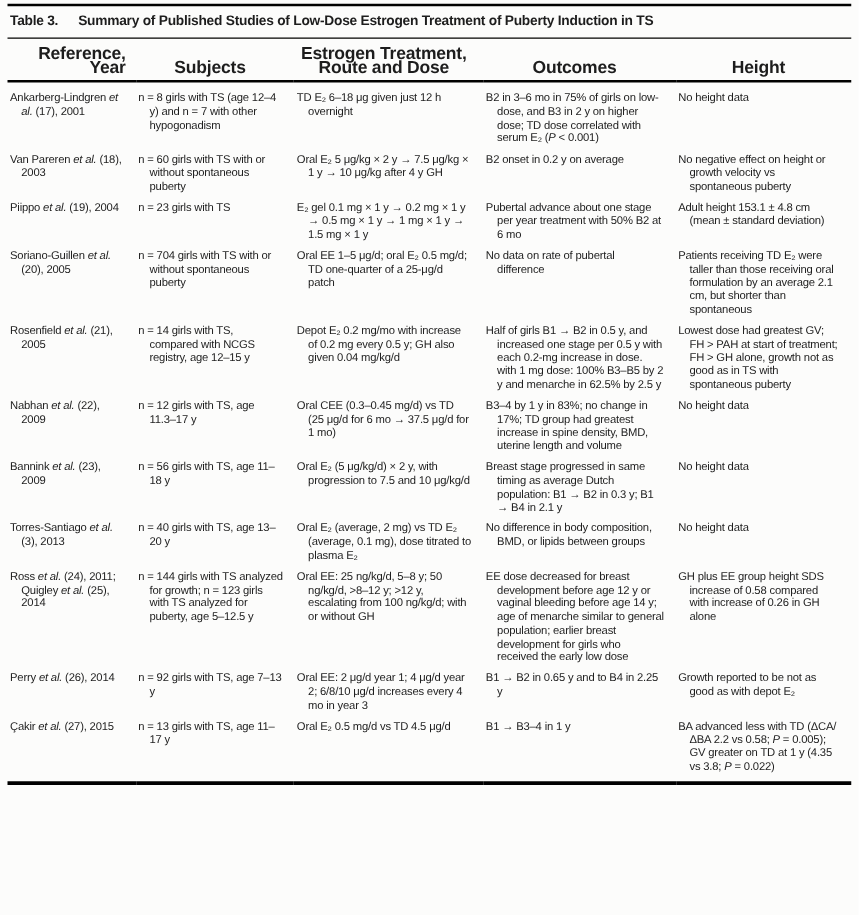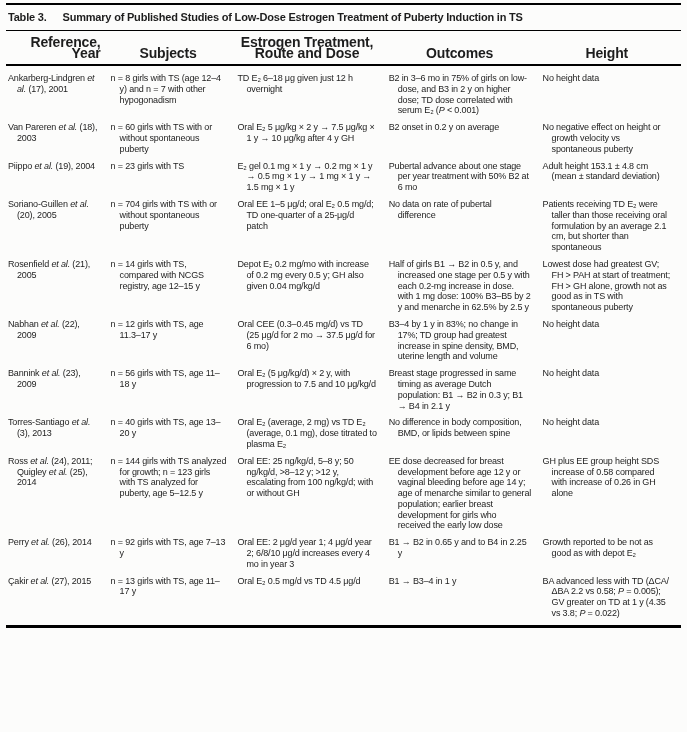--- a/index.html
+++ b/index.html
@@ -121,36 +121,36 @@
         <tr>
           <td>Rosenfield <i>et al.</i> (21), 2005</td>
           <td>n = 14 girls with TS, compared with NCGS registry, age 12–15 y</td>
           <td>Depot E₂ 0.2 mg/mo with increase of 0.2 mg every 0.5 y; GH also given 0.04 mg/kg/d</td>
           <td>Half of girls B1 → B2 in 0.5 y, and increased one stage per 0.5 y with each 0.2-mg increase in dose. with 1 mg dose: 100% B3–B5 by 2 y and menarche in 62.5% by 2.5 y</td>
           <td>Lowest dose had greatest GV; FH &gt; PAH at start of treatment; FH &gt; GH alone, growth not as good as in TS with spontaneous puberty</td>
         </tr>
         <tr>
           <td>Nabhan <i>et al.</i> (22), 2009</td>
           <td>n = 12 girls with TS, age 11.3–17 y</td>
-          <td>Oral CEE (0.3–0.45 mg/d) vs TD (25 μg/d for 2 mo → 37.5 μg/d for 6 mo)</td>
+          <td>Oral CEE (0.3–0.45 mg/d) vs TD (25 μg/d for 6 mo → 37.5 μg/d for 1 mo)</td>
           <td>B3–4 by 1 y in 83%; no change in 17%; TD group had greatest increase in spine density, BMD, uterine length and volume</td>
           <td>No height data</td>
         </tr>
         <tr>
           <td>Bannink <i>et al.</i> (23), 2009</td>
           <td>n = 56 girls with TS, age 11–18 y</td>
           <td>Oral E₂ (5 μg/kg/d) × 2 y, with progression to 7.5 and 10 μg/kg/d</td>
           <td>Breast stage progressed in same timing as average Dutch population: B1 → B2 in 0.3 y; B1 → B4 in 2.1 y</td>
           <td>No height data</td>
         </tr>
         <tr>
           <td>Torres-Santiago <i>et al.</i> (3), 2013</td>
           <td>n = 40 girls with TS, age 13–20 y</td>
           <td>Oral E₂ (average, 2 mg) vs TD E₂ (average, 0.1 mg), dose titrated to plasma E₂</td>
-          <td>No difference in body composition, BMD, or lipids between spine</td>
+          <td>No difference in body composition, BMD, or lipids between groups</td>
           <td>No height data</td>
         </tr>
         <tr>
           <td>Ross <i>et al.</i> (24), 2011; Quigley <i>et al.</i> (25), 2014</td>
           <td>n = 144 girls with TS analyzed for growth; n = 123 girls with TS analyzed for puberty, age 5–12.5 y</td>
           <td>Oral EE: 25 ng/kg/d, 5–8 y; 50 ng/kg/d, &gt;8–12 y; &gt;12 y, escalating from 100 ng/kg/d; with or without GH</td>
           <td>EE dose decreased for breast development before age 12 y or vaginal bleeding before age 14 y; age of menarche similar to general population; earlier breast development for girls who received the early low dose</td>
           <td>GH plus EE group height SDS increase of 0.58 compared with increase of 0.26 in GH alone</td>
         </tr>
         <tr>

